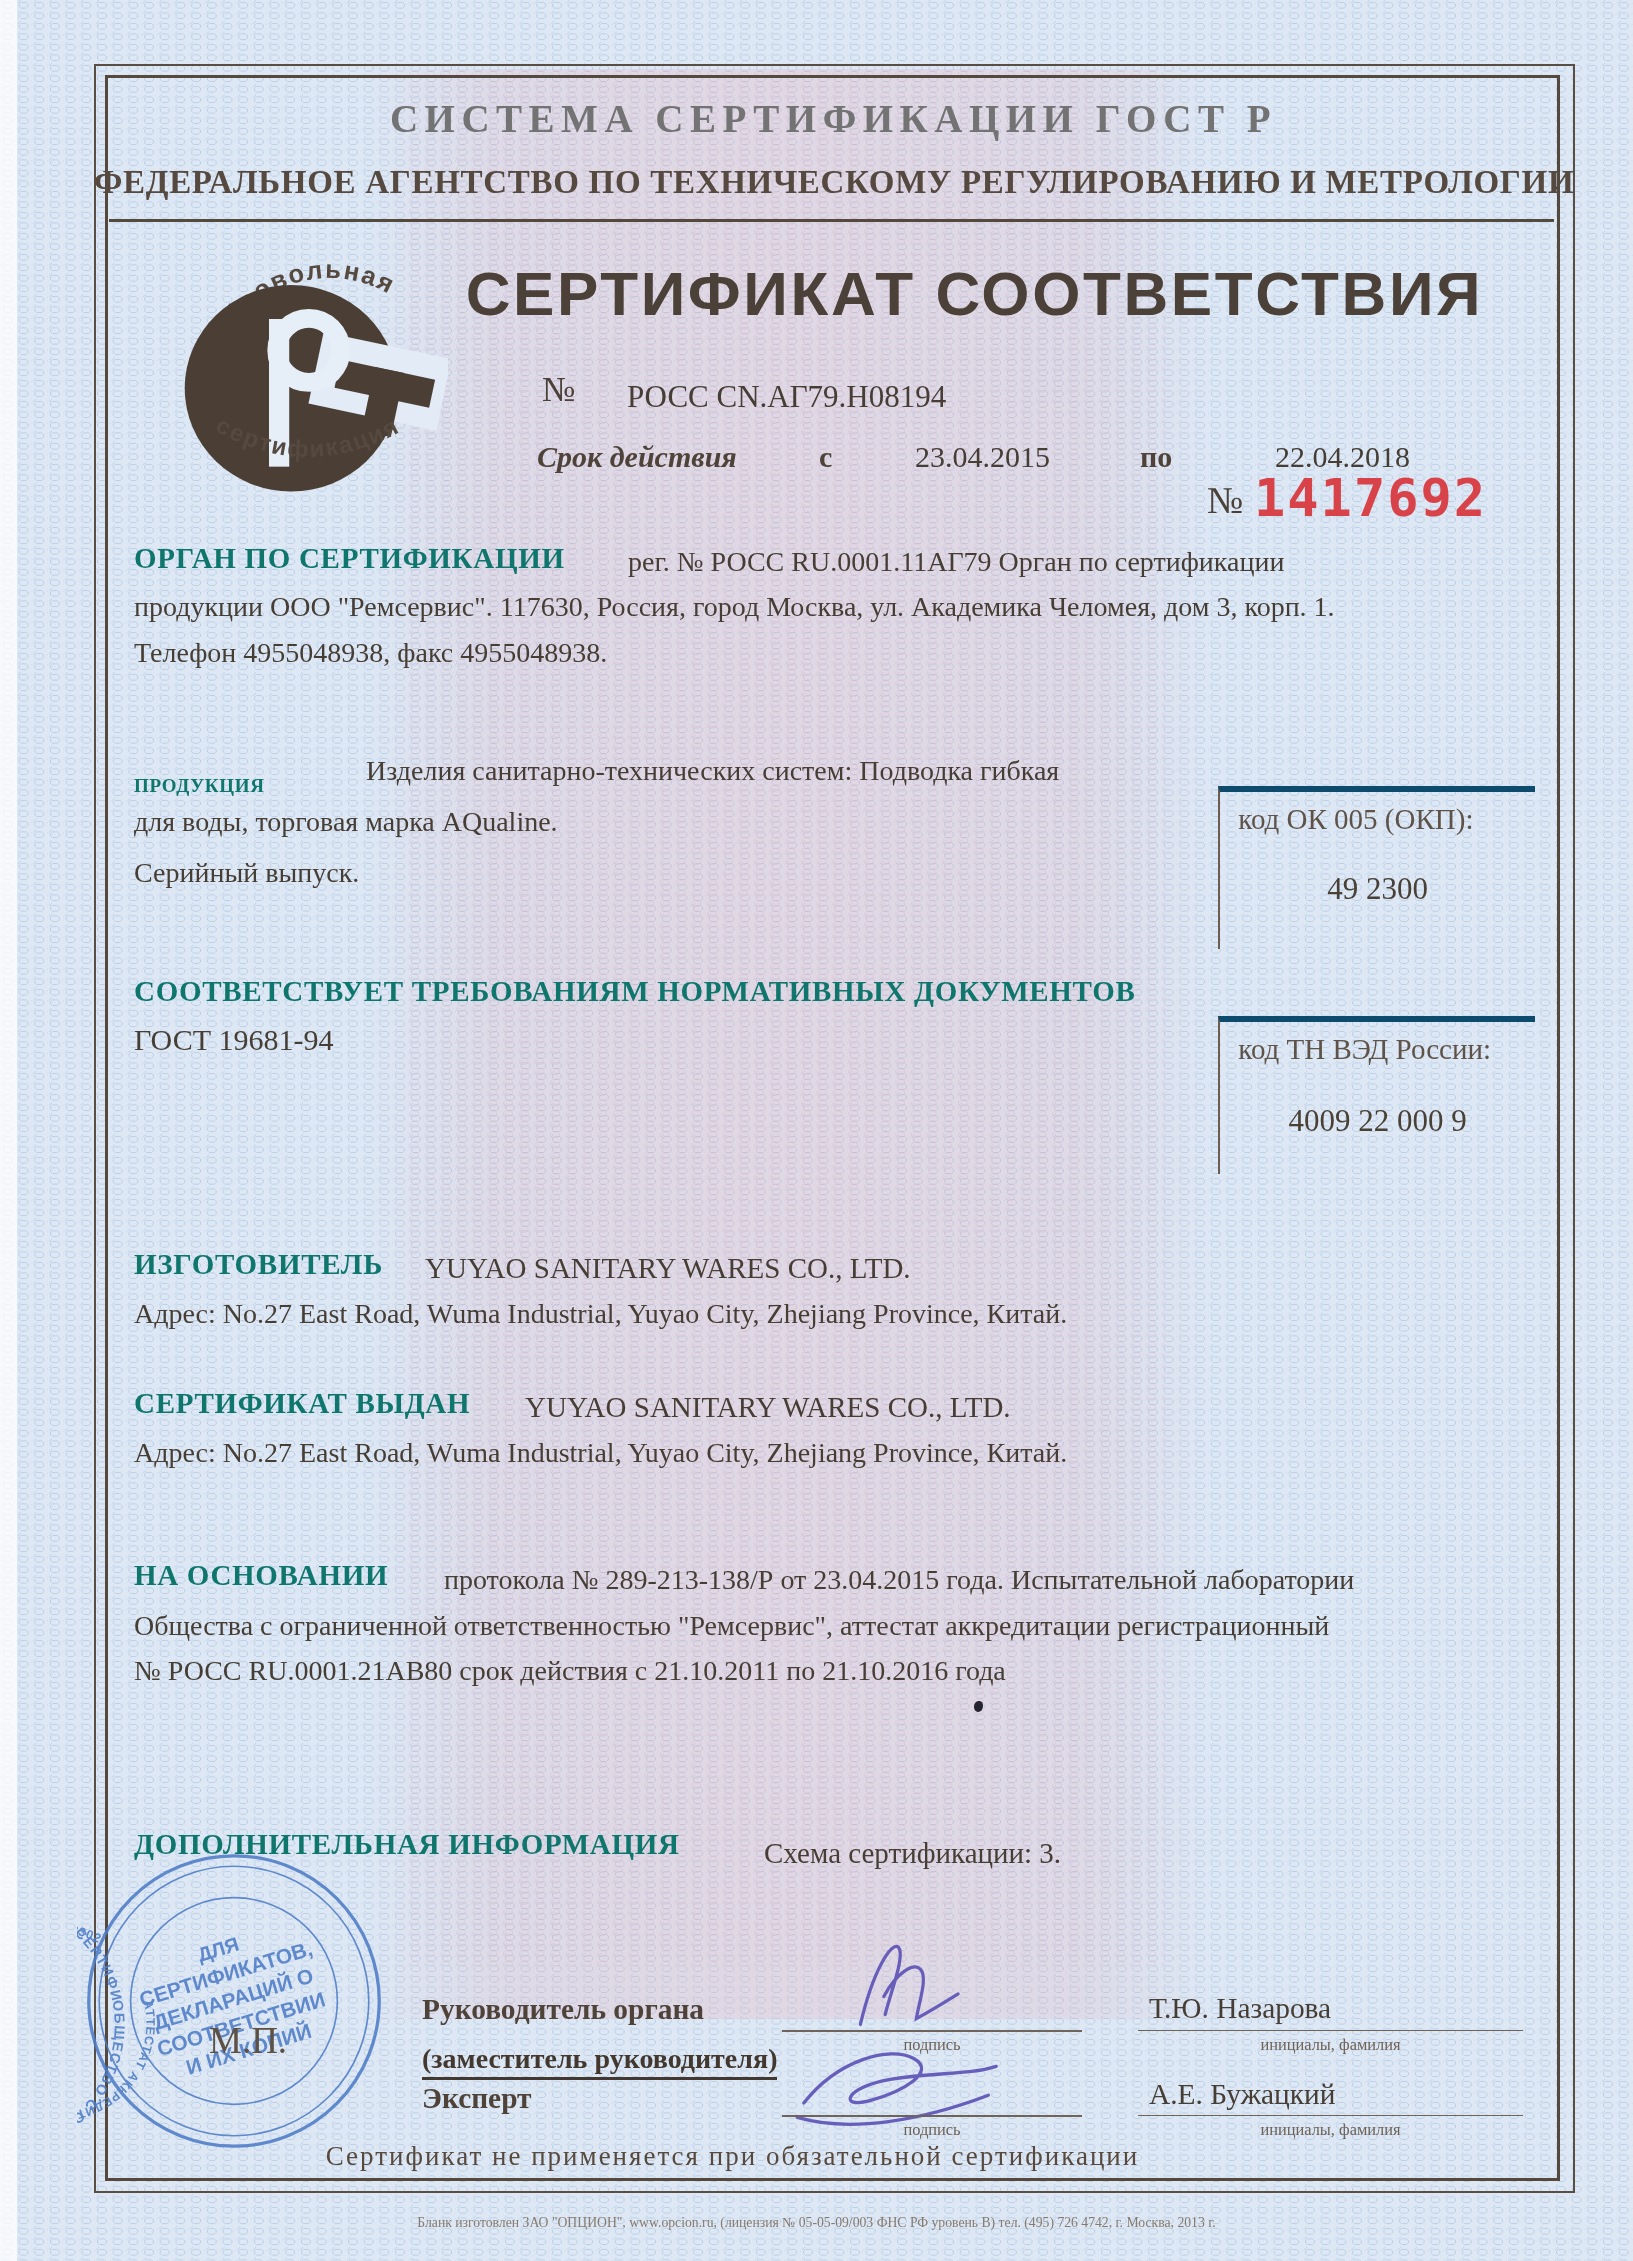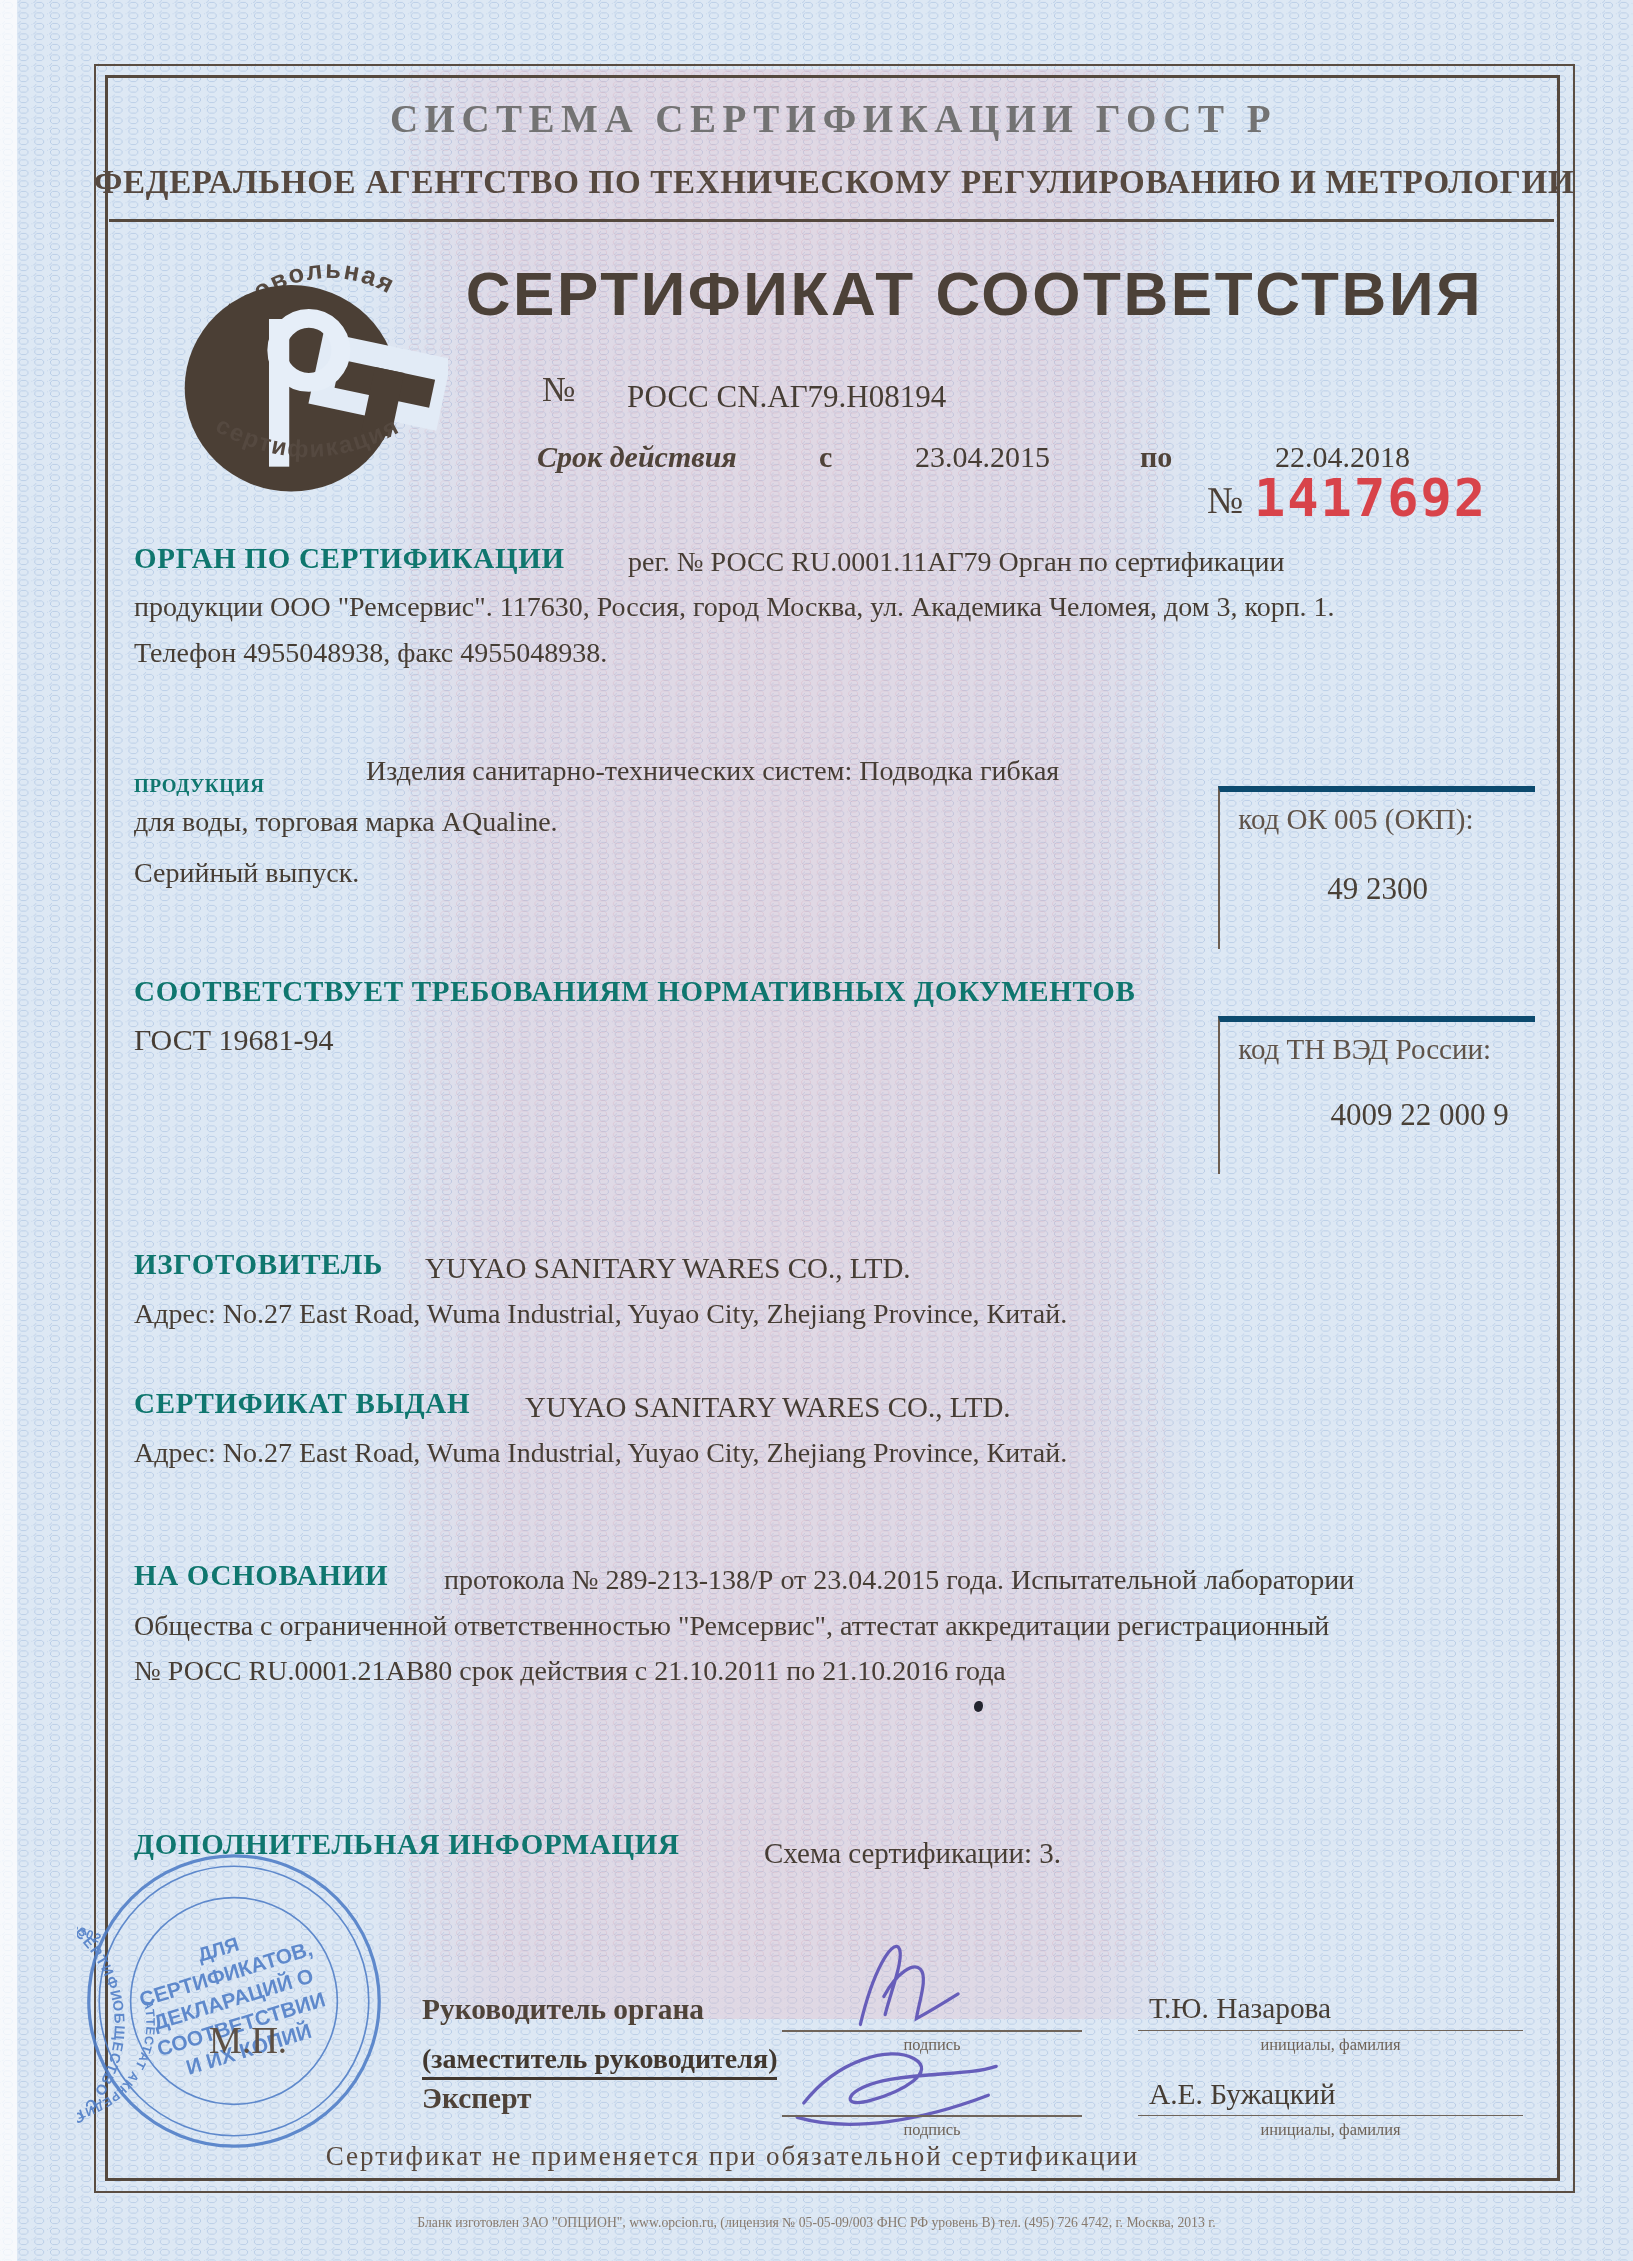--- a/index.html
+++ b/index.html
@@ -101,21 +101,21 @@
   <div class="codebox" style="left:1218px;top:786px;width:315px;height:157px;">
     <div class="clab ser">код ОК 005 (ОКП):</div>
     <div class="cval ser" style="top:79px;">49 2300</div>
   </div>
 
   <div class="abs ser lbl" style="left:134px;top:975px;font-size:29px;">СООТВЕТСТВУЕТ ТРЕБОВАНИЯМ НОРМАТИВНЫХ ДОКУМЕНТОВ</div>
   <div class="abs ser txt" style="left:134px;top:1023px;font-size:30px;">ГОСТ 19681-94</div>
 
   <div class="codebox" style="left:1218px;top:1016px;width:315px;height:152px;">
     <div class="clab ser">код ТН ВЭД России:</div>
-    <div class="cval ser" style="top:75px;margin-left:42px;">4009 22 000 9</div>
+    <div class="cval ser" style="top:81px;">4009 22 000 9</div>
   </div>
 
   <div class="abs ser lbl" style="left:134px;top:1248px;font-size:29px;">ИЗГОТОВИТЕЛЬ</div>
   <div class="abs ser txt" style="left:425px;top:1252px;font-size:29px;">YUYAO SANITARY WARES CO., LTD.</div>
   <div class="abs ser txt" style="left:134px;top:1298px;font-size:28px;">Адрес: No.27 East Road, Wuma Industrial, Yuyao City, Zhejiang Province, Китай.</div>
 
   <div class="abs ser lbl" style="left:134px;top:1387px;font-size:29px;">СЕРТИФИКАТ ВЫДАН</div>
   <div class="abs ser txt" style="left:525px;top:1391px;font-size:29px;">YUYAO SANITARY WARES CO., LTD.</div>
   <div class="abs ser txt" style="left:134px;top:1437px;font-size:28px;">Адрес: No.27 East Road, Wuma Industrial, Yuyao City, Zhejiang Province, Китай.</div>
 

